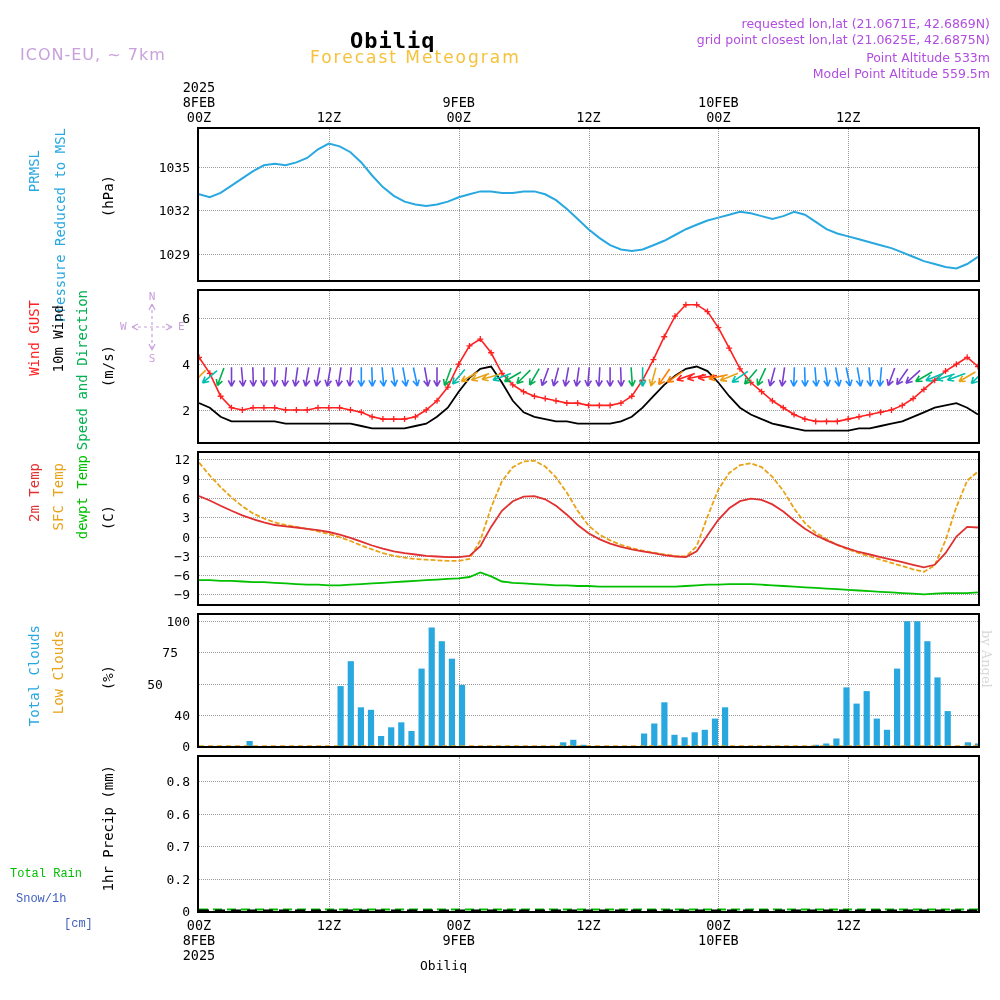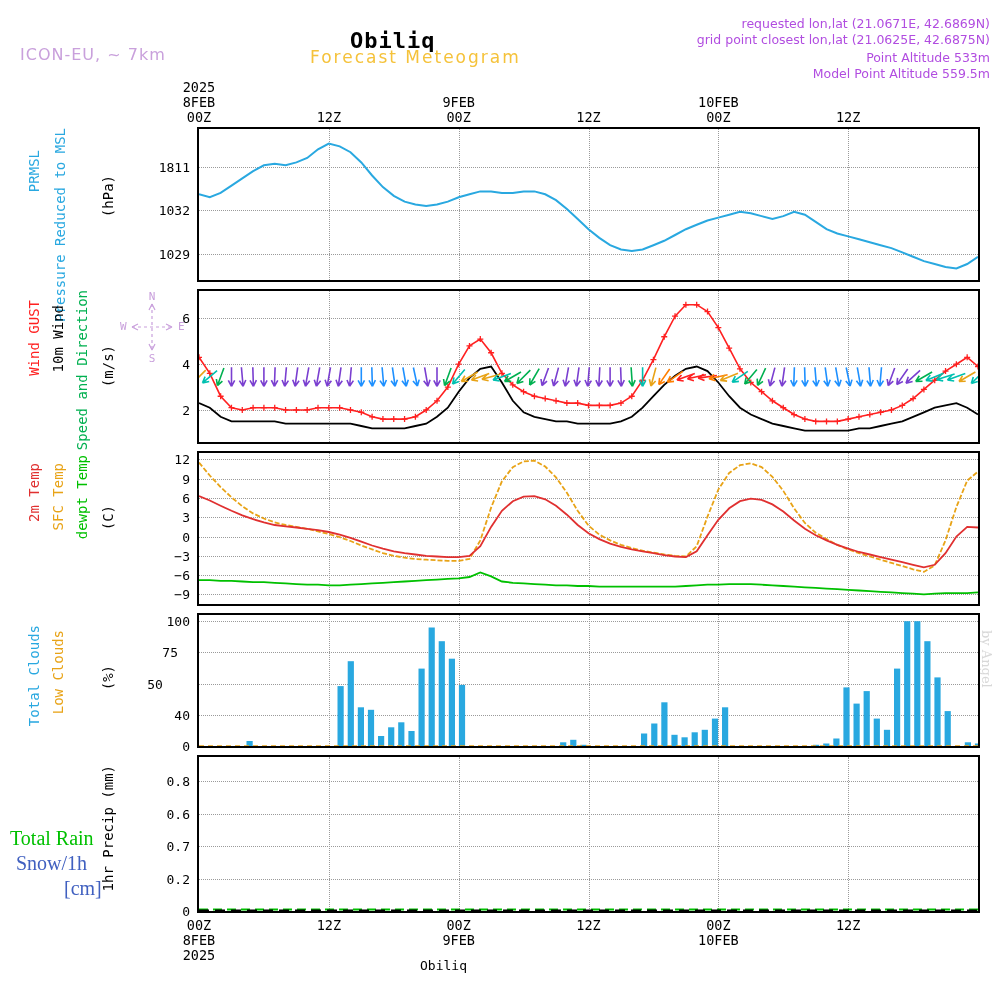--- a/index.html
+++ b/index.html
@@ -73,23 +73,24 @@
   .vlabel{
     position:absolute;
     writing-mode:vertical-rl;
     transform:rotate(180deg);
     font-family:"DejaVu Sans Mono",monospace;
     font-size:14px;
     white-space:nowrap;
   }
   .hlabel{
     position:absolute;
-    font-family:Liberation Serif, serif;
-    font-size:20px;
+    font-family:Liberation Mono, monospace;
+    font-size:12px;
     white-space:nowrap;
+    margin-top:40px;
   }
 
   
   .botdate{
     position:absolute;
     font-family:"DejaVu Sans Mono",monospace;
     font-size:13.5px;color:#000;
     text-align:center;white-space:pre;line-height:15px;
   }
   #bot-name{
@@ -418,21 +419,21 @@
     <div class="grid-h" style="top: 24.3158px;"></div>
     <svg width="779" height="154" style="position: absolute; left: 0px; top: 0px;">
       <path d="M0,152.5 L779,152.5" stroke="#00c000" stroke-width="2" stroke-dasharray="9,5"></path>
       <path d="M0,153.5 L779,153.5" stroke="#000" stroke-width="2.2" stroke-dasharray="10,6"></path>
     </svg>
   </div>
 
 <div id="yticks">
     <div class="ytick" style="left: 120px; width: 70px; top: 253.865px; text-align: right;">1029</div>
     <div class="ytick" style="left: 120px; width: 70px; top: 210.308px;">1032</div>
-    <div class="ytick" style="left: 120px; width: 70px; top: 166.75px;">1811</div>
+    <div class="ytick" style="left: 120px; width: 70px; top: 166.75px;">1035</div>
     <div class="ytick" style="left: 120px; width: 70px; top: 409.97px;">2</div>
     <div class="ytick" style="left: 120px; width: 70px; top: 364.212px;">4</div>
     <div class="ytick" style="left: 120px; width: 70px; top: 318.455px;">6</div>
     <div class="ytick" style="left: 120px; width: 70px; top: 594.362px;">−9</div>
     <div class="ytick" style="left: 120px; width: 70px; top: 575.085px;">−6</div>
     <div class="ytick" style="left: 120px; width: 70px; top: 555.809px;">−3</div>
     <div class="ytick" style="left: 120px; width: 70px; top: 536.532px;">0</div>
     <div class="ytick" style="left: 120px; width: 70px; top: 517.255px;">3</div>
     <div class="ytick" style="left: 120px; width: 70px; top: 497.979px;">6</div>
     <div class="ytick" style="left: 120px; width: 70px; top: 478.702px;">9</div>

